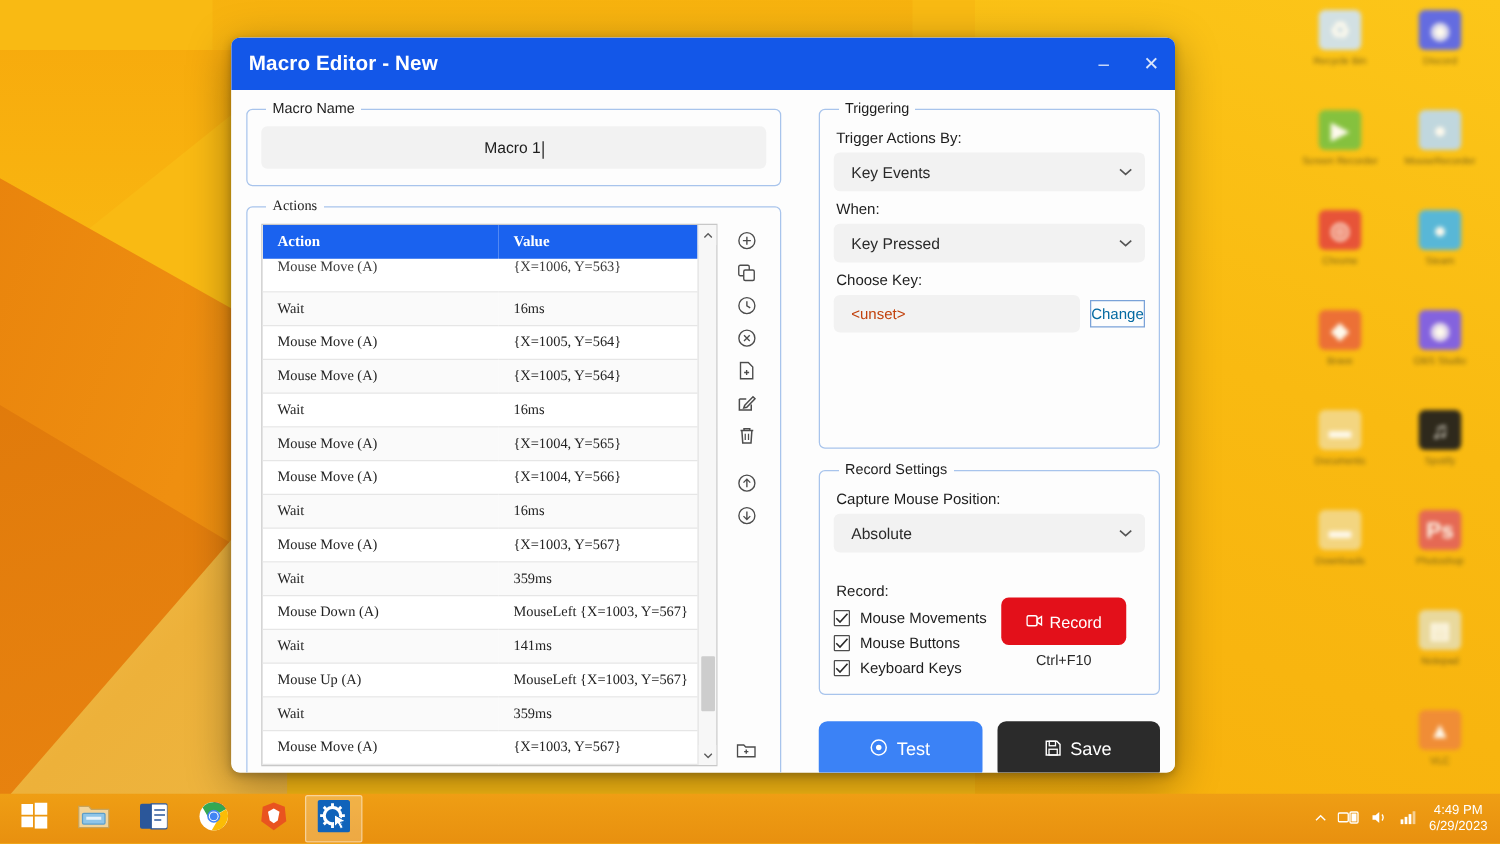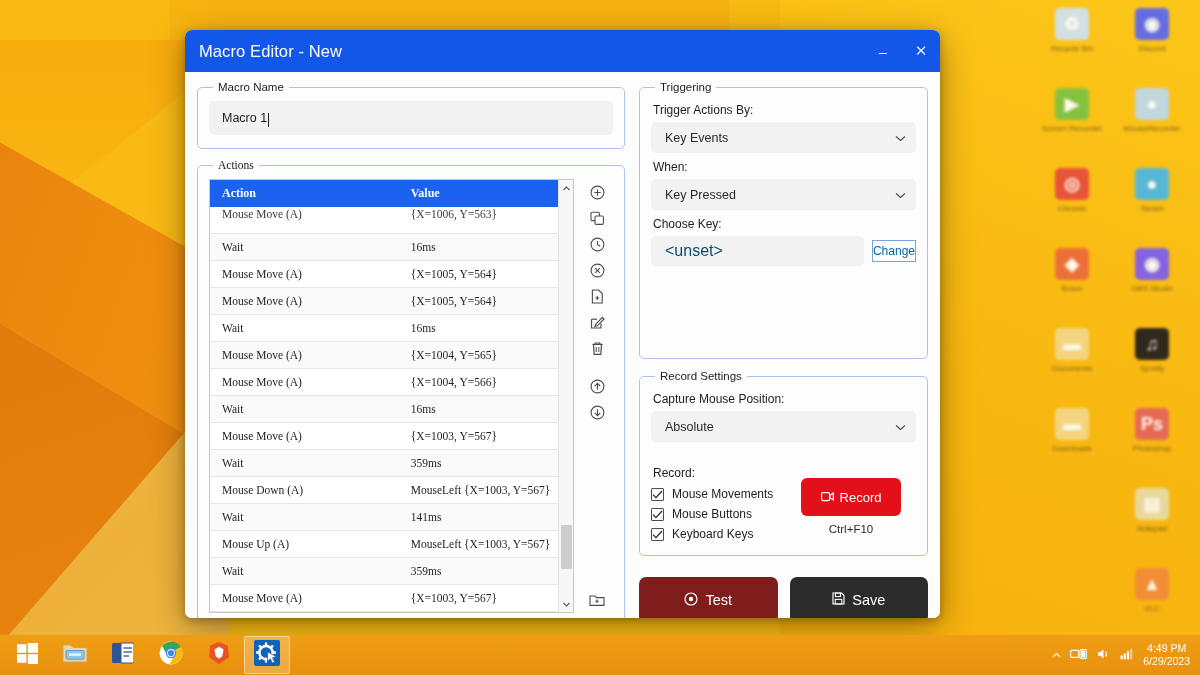--- a/index.html
+++ b/index.html
@@ -109,32 +109,32 @@
     z-index: 40;
     display: flex; flex-direction: column;
   }
   #titlebar {
     height: 42px; background: #1357e8;
     display: flex; align-items: center;
     padding-left: 14px;
     flex: none;
   }
   #title-text {
-    color: #fff; font-size: 16.5px; font-weight: normal;
+    color: #fff; font-size: 16.5px; font-weight: bold;
     letter-spacing: .1px;
   }
   .win-controls { margin-left: auto; display: flex; height: 100%; }
   .wc {
     width: 38px; height: 42px;
     display: flex; align-items: center; justify-content: center;
     color: #dbe6fb; font-size: 15px;
   }
 
   #window-body {
-    flex: 1; display: flex; padding: 9px 12px 12px 12px; gap: 14px;
+    flex: 1; display: flex; padding: 9px 12px 12px 12px; gap: 30px;
     background: #fdfdfd;
   }
   .col-left  { width: 428px; display: flex; flex-direction: column; gap: 10px; }
   .col-right { flex: 1; display: flex; flex-direction: column; gap: 11px; }
 
   
   fieldset.gbox {
     border: 1px solid #a8c4ec;
     border-radius: 5px;
     padding: 8px 11px 11px;
@@ -147,21 +147,21 @@
   
   #macro-name-box { flex: none; padding-bottom: 13px; }
   #macro-name-input {
     width: 100%; height: 34px;
     background: #f2f2f2;
     border: none; border-radius: 5px;
     padding: 0 13px;
     font-family: "Liberation Sans", sans-serif;
     font-size: 12.5px; color: #1d1d1d;
     outline: none;
-    display: flex; align-items: center;
+    display: flex; align-items: center; justify-content: center;
   }
   .caret {
     display: inline-block; width: 1px; height: 14px;
     background: #222; margin-left: 1px;
     position: relative; top: 2px;
   }
 
   
   #actions-box { flex: 1; display: flex; flex-direction: column; min-height: 0; padding-bottom: 9px; font-family: Liberation Serif, serif; }
   #actions-inner { display: flex; gap: 7px; flex: 1; min-height: 0; }
@@ -254,21 +254,21 @@
     border-radius: 5px;
     display: flex; align-items: center;
     padding: 0 10px 0 14px;
     font-size: 12.5px; color: #2a2a2a; text-align: right;
   }
   .select-ctl .chev { margin-left: auto; color: #555; font-size: 11px; }
   .key-row { display: flex; align-items: center; gap: 8px; }
   #key-display {
     flex: 1; height: 30px; background: #f2f2f2; border-radius: 5px;
     display: flex; align-items: center; padding: 0 14px;
-    font-size: 16px; color: #0c4a6e;
+    font-size: 12px; color: #c2410c;
   }
   #change-key-btn {
     height: 22px; padding: 0 0;
     background: #fdfdfd;
     border: 1px solid #7aa2d8;
     border-radius: 0;
     font-size: 12px; color: #0369a1;
     font-family: "Liberation Sans", sans-serif;
     display: flex; align-items: center;
   }
@@ -301,21 +301,21 @@
   #record-hotkey { font-size: 11.5px; color: #2b2b2b; }
   #record-inner { position: relative; }
 
   #bottom-buttons { display: flex; gap: 12px; margin-top: auto; }
   .big-btn {
     flex: 1; height: 46px; border-radius: 7px;
     display: flex; align-items: center; justify-content: center; gap: 7px;
     font-size: 14.5px; color: #fff;
     font-family: "Liberation Sans", sans-serif;
   }
-  #test-btn { background: #7f1d1d; }
+  #test-btn { background: #3b82f6; }
   #save-btn { background: #2b2b2b; }
 </style>
 </head>
 <body>
 
 <div id="desktop">
   <div class="wp-shape wp5"></div>
   <div class="wp-shape wp6"></div>
   <div class="wp-shape wp4"></div>
   <div class="wp-shape wp1"></div>

